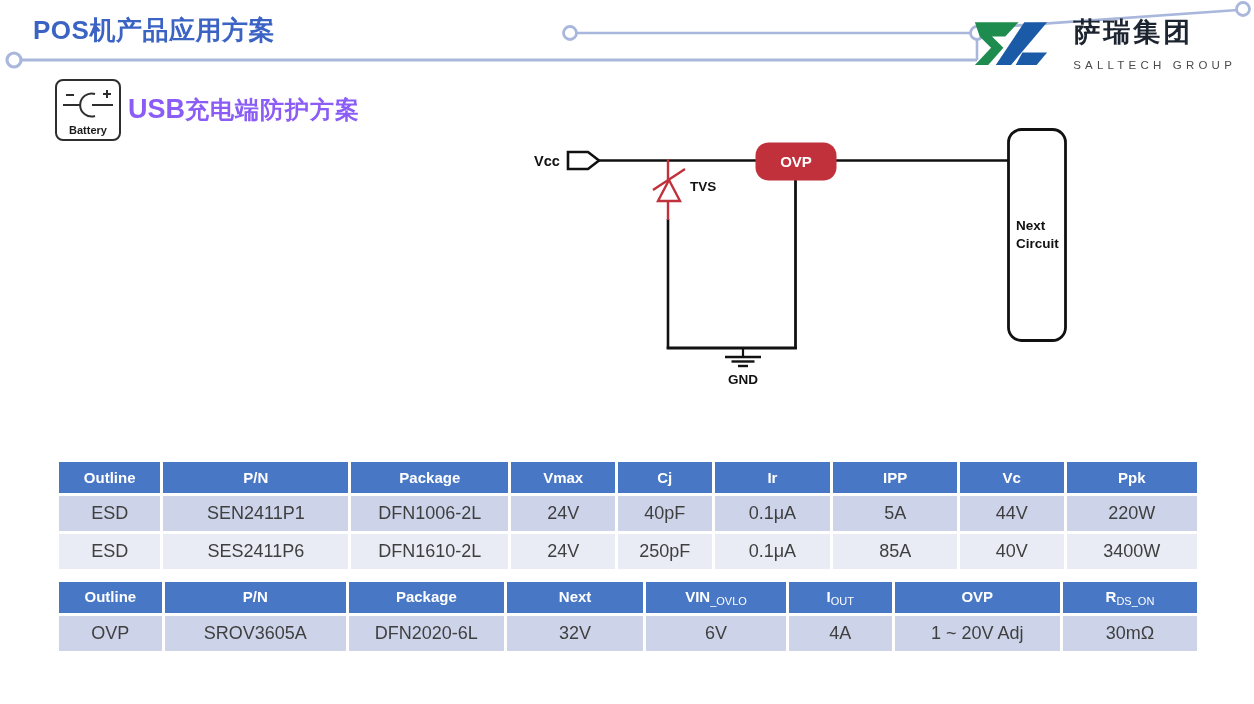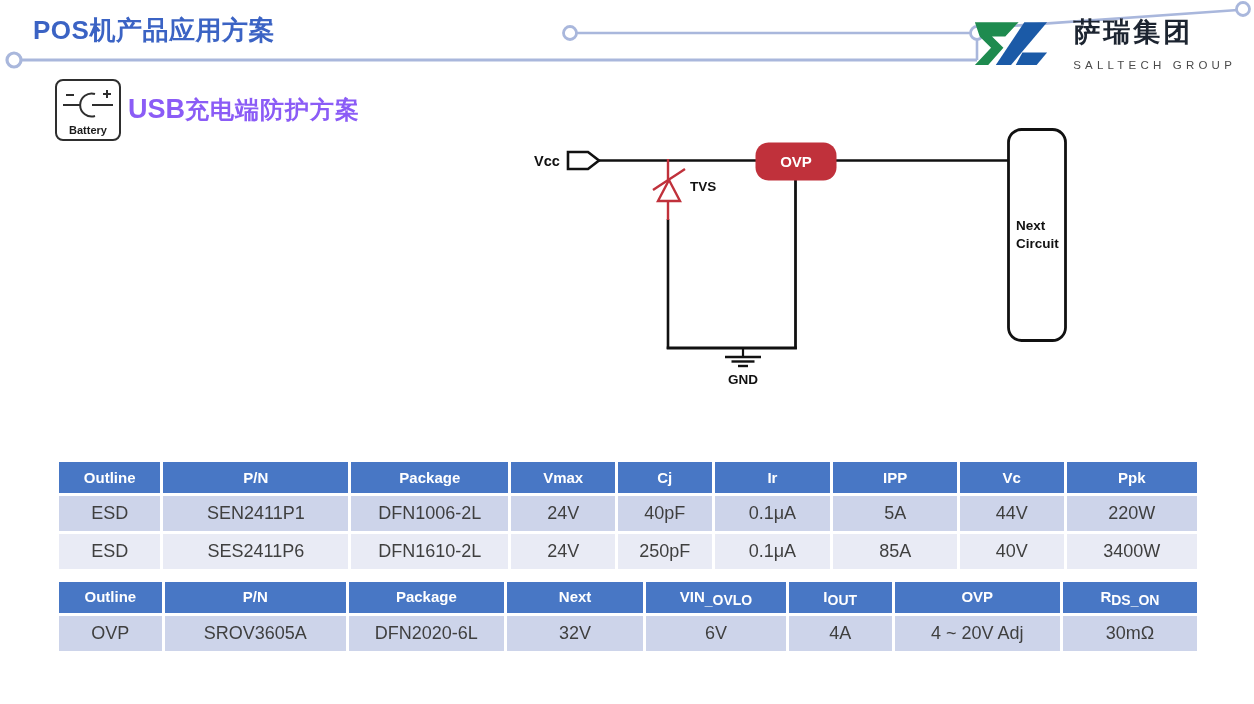--- a/index.html
+++ b/index.html
@@ -58,21 +58,21 @@
   .tbl th{
     background:var(--header-blue);color:#fff;font-size:15px;font-weight:700;
     text-align:center;vertical-align:middle;height:31px;padding:0 2px;
   }
   .tbl td{
     font-size:18px;color:#3f3f3f;text-align:center;vertical-align:middle;
     height:35px;padding:0 2px;
   }
   .tbl tr.dark td{background:var(--row-dark);}
   .tbl tr.light td{background:var(--row-light);}
-  .tbl sub{font-size:14px;font-weight:700;vertical-align:-3px;}
+  .tbl sub{font-size:11px;font-weight:400;vertical-align:-3px;}
 </style>
 </head>
 <body>
 
 <div id="slide">
 
   <svg class="decor-svg" viewBox="0 0 1254 90">
     <g stroke="#A9B7DC" fill="none">
       <line x1="21" y1="60" x2="977" y2="60" stroke-width="3"></line>
       <line x1="977" y1="60" x2="977" y2="39" stroke-width="2.6"></line>
@@ -223,19 +223,19 @@
       </tr>
     </thead>
     <tbody>
       <tr class="dark">
         <td>OVP</td>
         <td>SROV3605A</td>
         <td>DFN2020-6L</td>
         <td>32V</td>
         <td>6V</td>
         <td>4A</td>
-        <td>4 ~ 20V Adj</td>
+        <td>1 ~ 20V Adj</td>
         <td>30mΩ</td>
       </tr>
     </tbody>
   </table>
 
 </div>
 
 </body></html>

